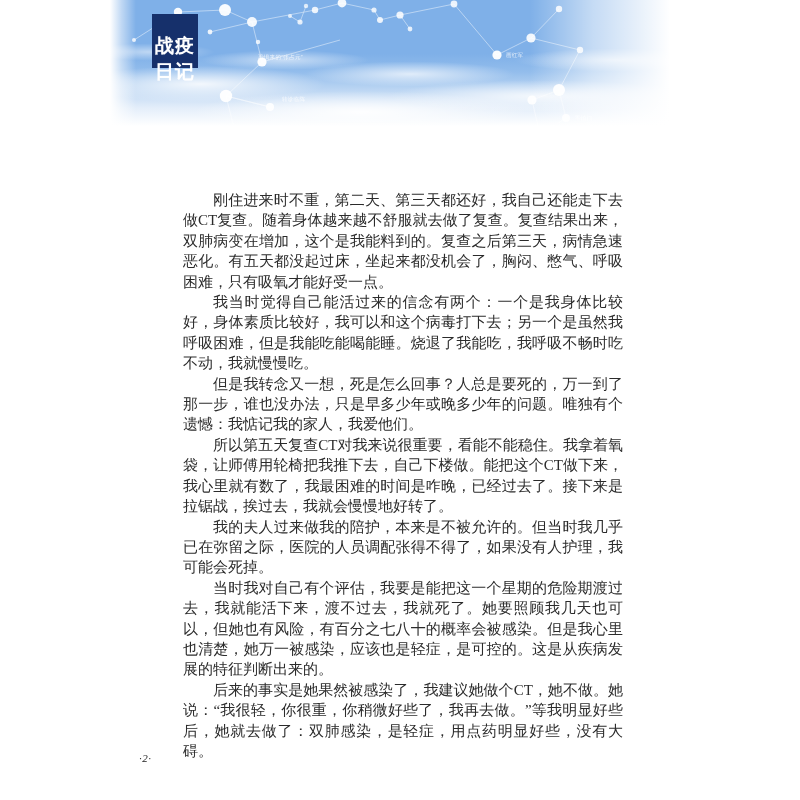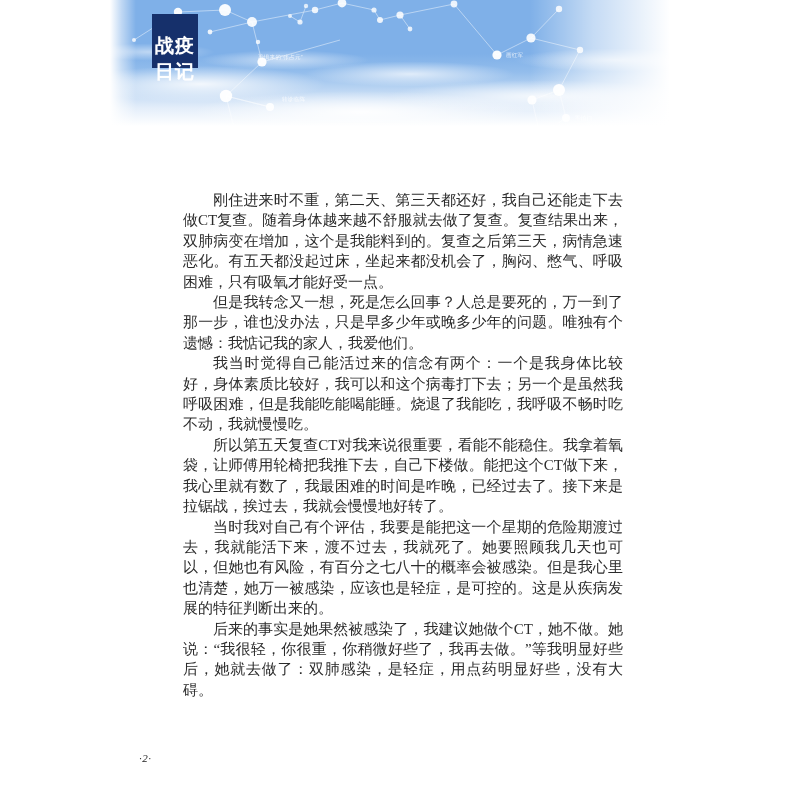--- a/index.html
+++ b/index.html
@@ -236,23 +236,24 @@
       <div id="star-labels">
           <div class="star-label" style="left: 148px; top: 54px;">恐惧来的“张占元”</div>
           <div class="star-label" style="left: 172px; top: 96px;">转诊临阵</div>
           <div class="star-label" style="left: 396px; top: 52px;">画红军</div>
           <div class="star-label" style="left: 465px; top: 115px;">不怕门</div>
         </div>
     </div>
 
     <div class="body-text" id="body-text">
         <p>刚住进来时不重，第二天、第三天都还好，我自己还能走下去做CT复查。随着身体越来越不舒服就去做了复查。复查结果出来，双肺病变在增加，这个是我能料到的。复查之后第三天，病情急速恶化。有五天都没起过床，坐起来都没机会了，胸闷、憋气、呼吸困难，只有吸氧才能好受一点。</p>
+        <p>我当时觉得自己能活过来的信念有两个：一个是我身体比较好，身体素质比较好，我可以和这个病毒打下去；另一个是虽然我呼吸困难，但是我能吃能喝能睡。烧退了我能吃，我呼吸不畅时吃不动，我就慢慢吃。</p>
         <p>但是我转念又一想，死是怎么回事？人总是要死的，万一到了那一步，谁也没办法，只是早多少年或晚多少年的问题。唯独有个遗憾：我惦记我的家人，我爱他们。</p>
-        <p>我当时觉得自己能活过来的信念有两个：一个是我身体比较好，身体素质比较好，我可以和这个病毒打下去；另一个是虽然我呼吸困难，但是我能吃能喝能睡。烧退了我能吃，我呼吸不畅时吃不动，我就慢慢吃。</p>
         <p>所以第五天复查CT对我来说很重要，看能不能稳住。我拿着氧袋，让师傅用轮椅把我推下去，自己下楼做。能把这个CT做下来，我心里就有数了，我最困难的时间是咋晚，已经过去了。接下来是拉锯战，挨过去，我就会慢慢地好转了。</p>
+        <p>我的夫人过来做我的陪护，本来是不被允许的。但当时我几乎已在弥留之际，医院的人员调配张得不得了，如果没有人护理，我可能会死掉。</p>
         <p>当时我对自己有个评估，我要是能把这一个星期的危险期渡过去，我就能活下来，渡不过去，我就死了。她要照顾我几天也可以，但她也有风险，有百分之七八十的概率会被感染。但是我心里也清楚，她万一被感染，应该也是轻症，是可控的。这是从疾病发展的特征判断出来的。</p>
         <p>后来的事实是她果然被感染了，我建议她做个CT，她不做。她说：“我很轻，你很重，你稍微好些了，我再去做。”等我明显好些后，她就去做了：双肺感染，是轻症，用点药明显好些，没有大碍。</p>
       </div>
 
     <div class="folio">·2·</div>
 
   </div>
 </div>
 
 </body></html>

